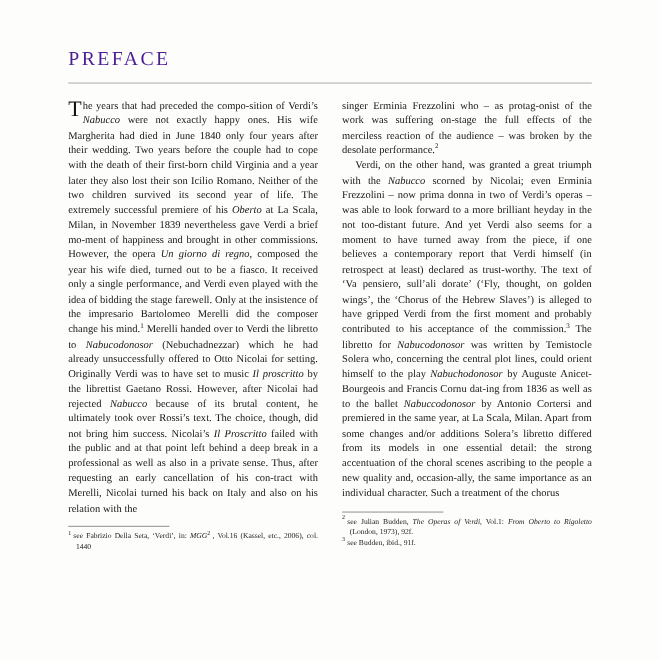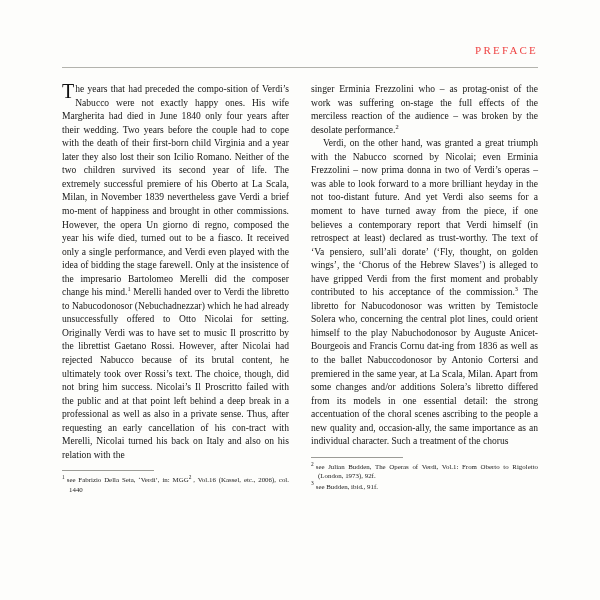--- a/index.html
+++ b/index.html
@@ -23,25 +23,25 @@
     box-sizing: border-box;
   }
   .page-inner {
     position: absolute;
     left: 62px;
     top: 28px;
     width: 476px;
     height: 552px;
   }
   .page-title {
-    text-align: right;
+    text-align: left;
     font-family: "Liberation Serif", serif;
-    font-size: 11px;
+    font-size: 18px;
     letter-spacing: 2.2px;
-    color: #ef4444;
+    color: #4c1d95;
     font-weight: 400;
     margin: 0;
     padding: 16px 0 8px 0;
     line-height: 1.1;
   }
   .title-rule {
     height: 1px;
     background: #b3b3ad;
     width: 476px;
     margin: 3px 0 14px 0;
@@ -70,21 +70,21 @@
     text-indent: 12px;
   }
   .dropcap {
     float: left;
     font-size: 20px;
     line-height: 14px;
     padding: 2px 1px 0 0;
     font-family: "Liberation Serif", serif;
     color: #111111;
   }
-  .it { }
+  .it { font-style: italic; }
   sup.fnref {
     font-size: 6.4px;
     vertical-align: super;
     line-height: 0;
   }
   .footnotes {
     margin-top: 9px;
     padding-top: 5px;
     position: relative;
   }

